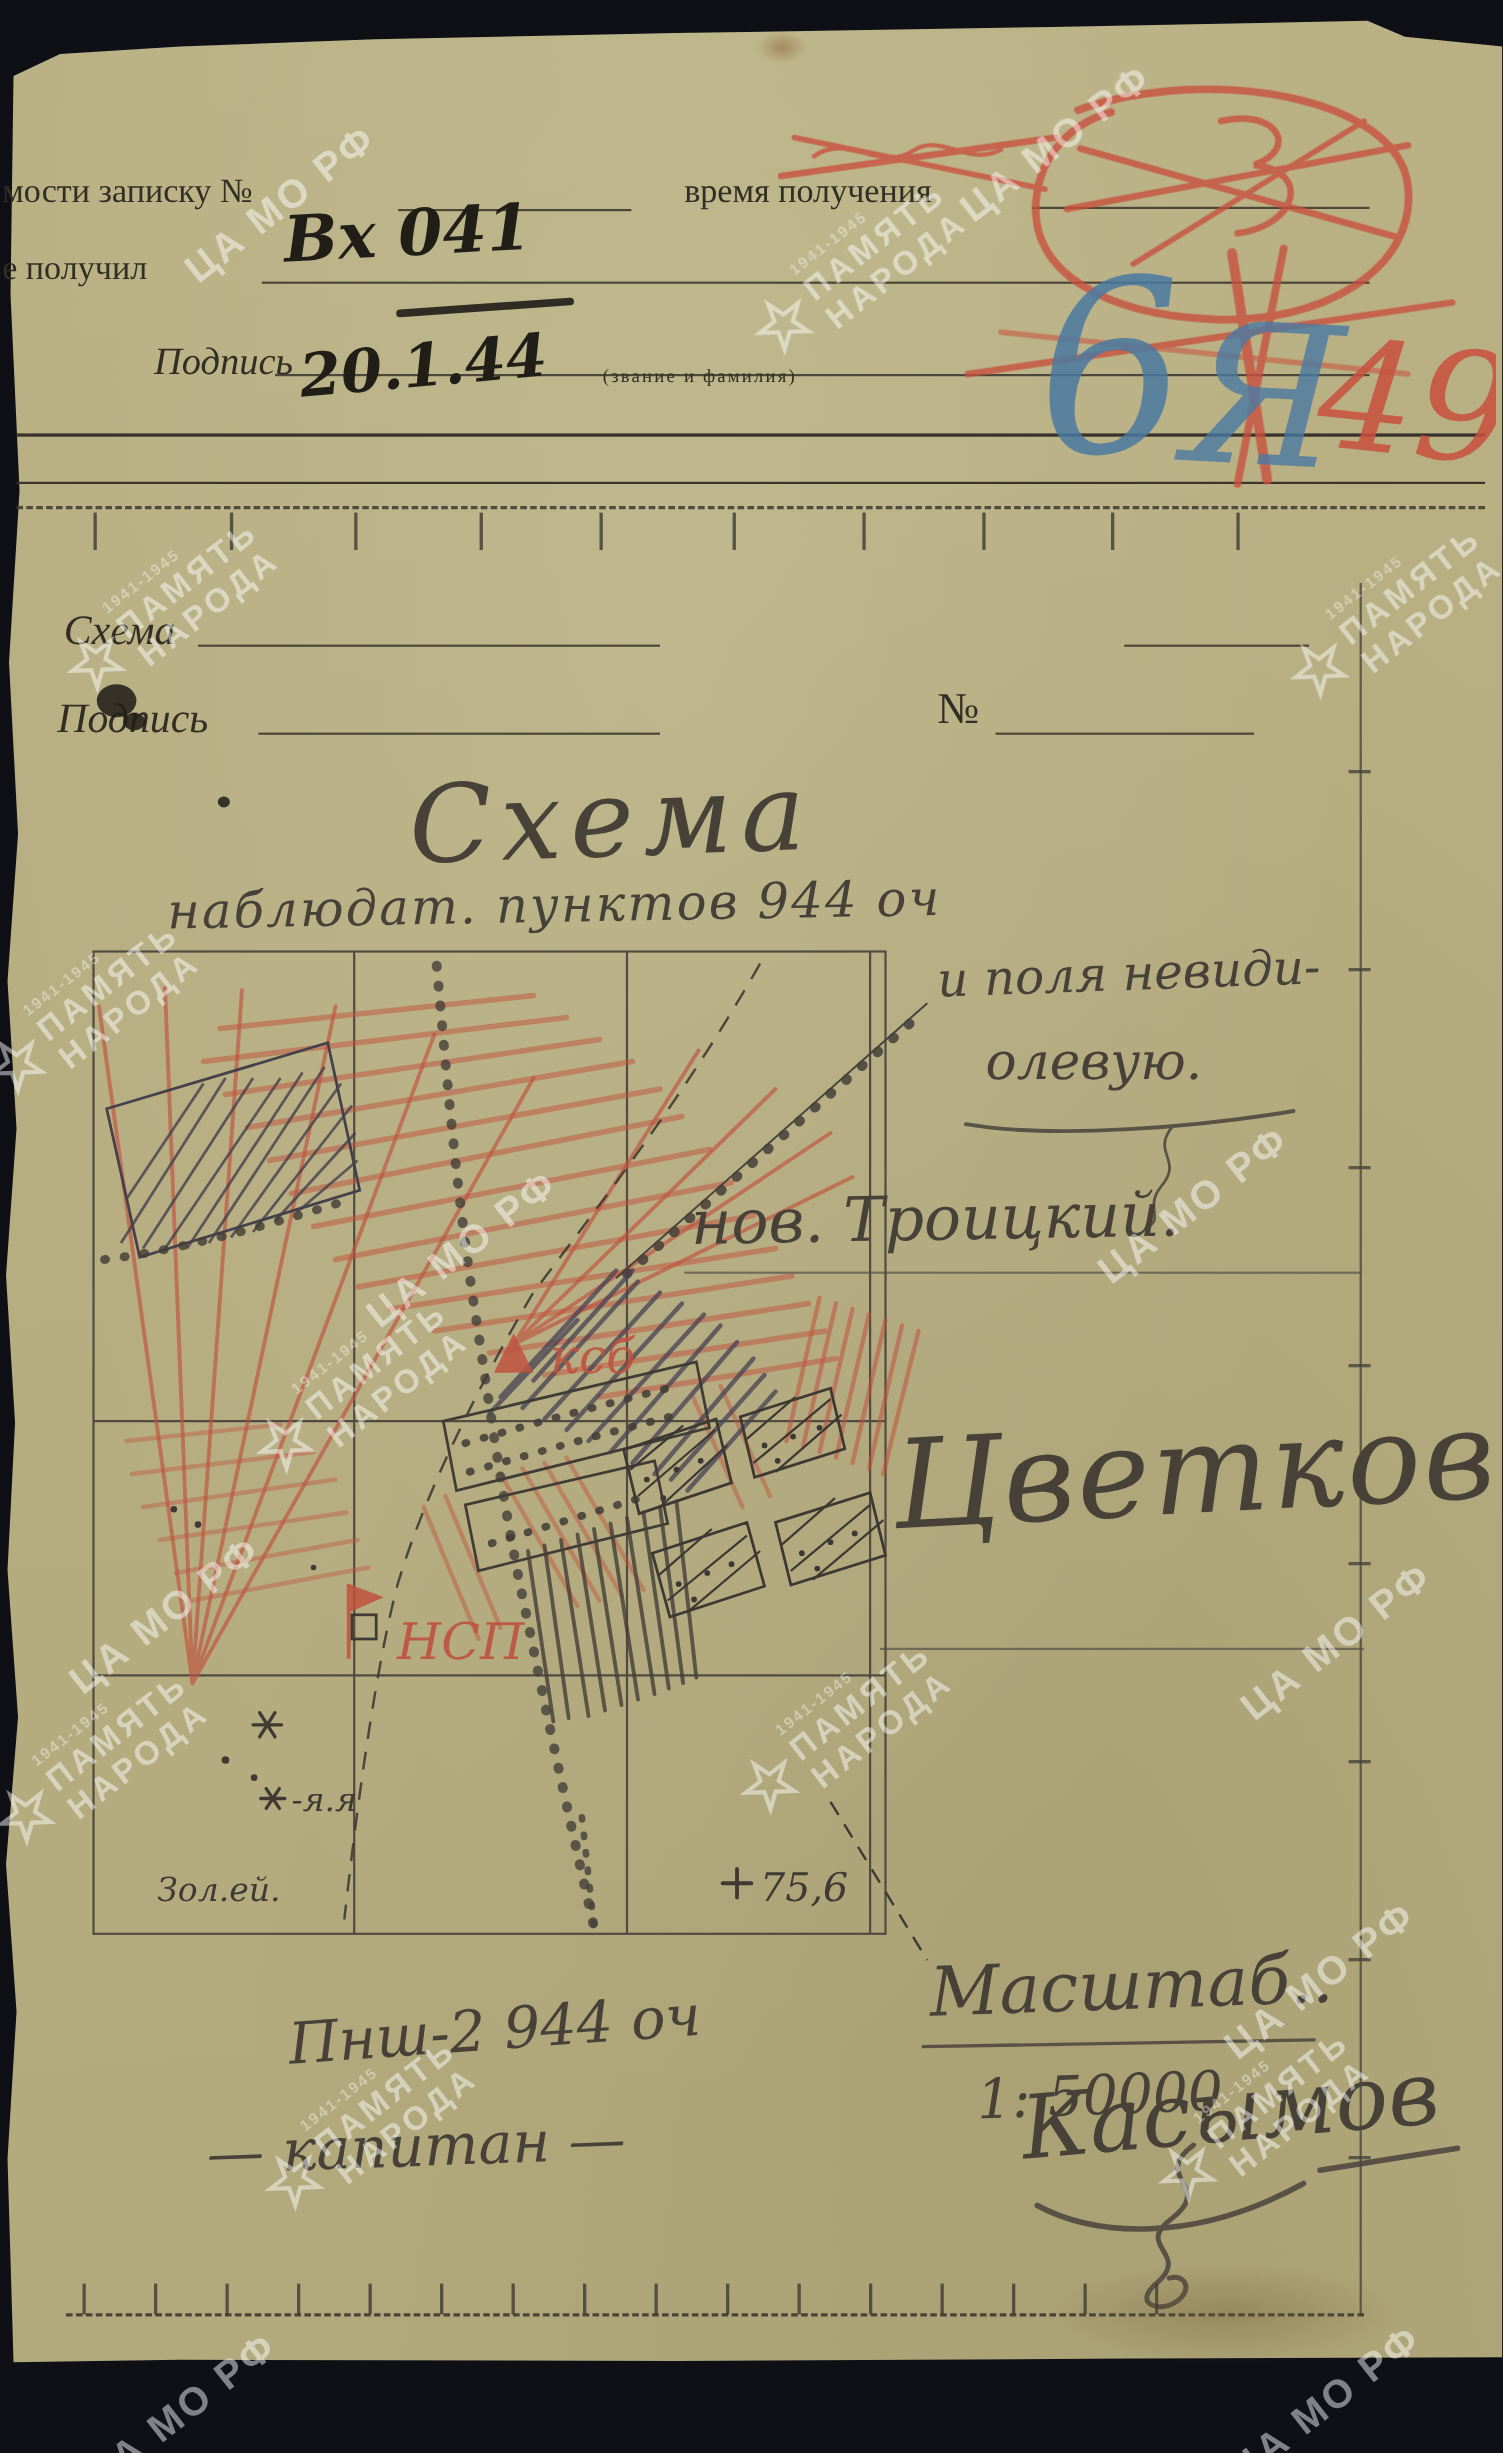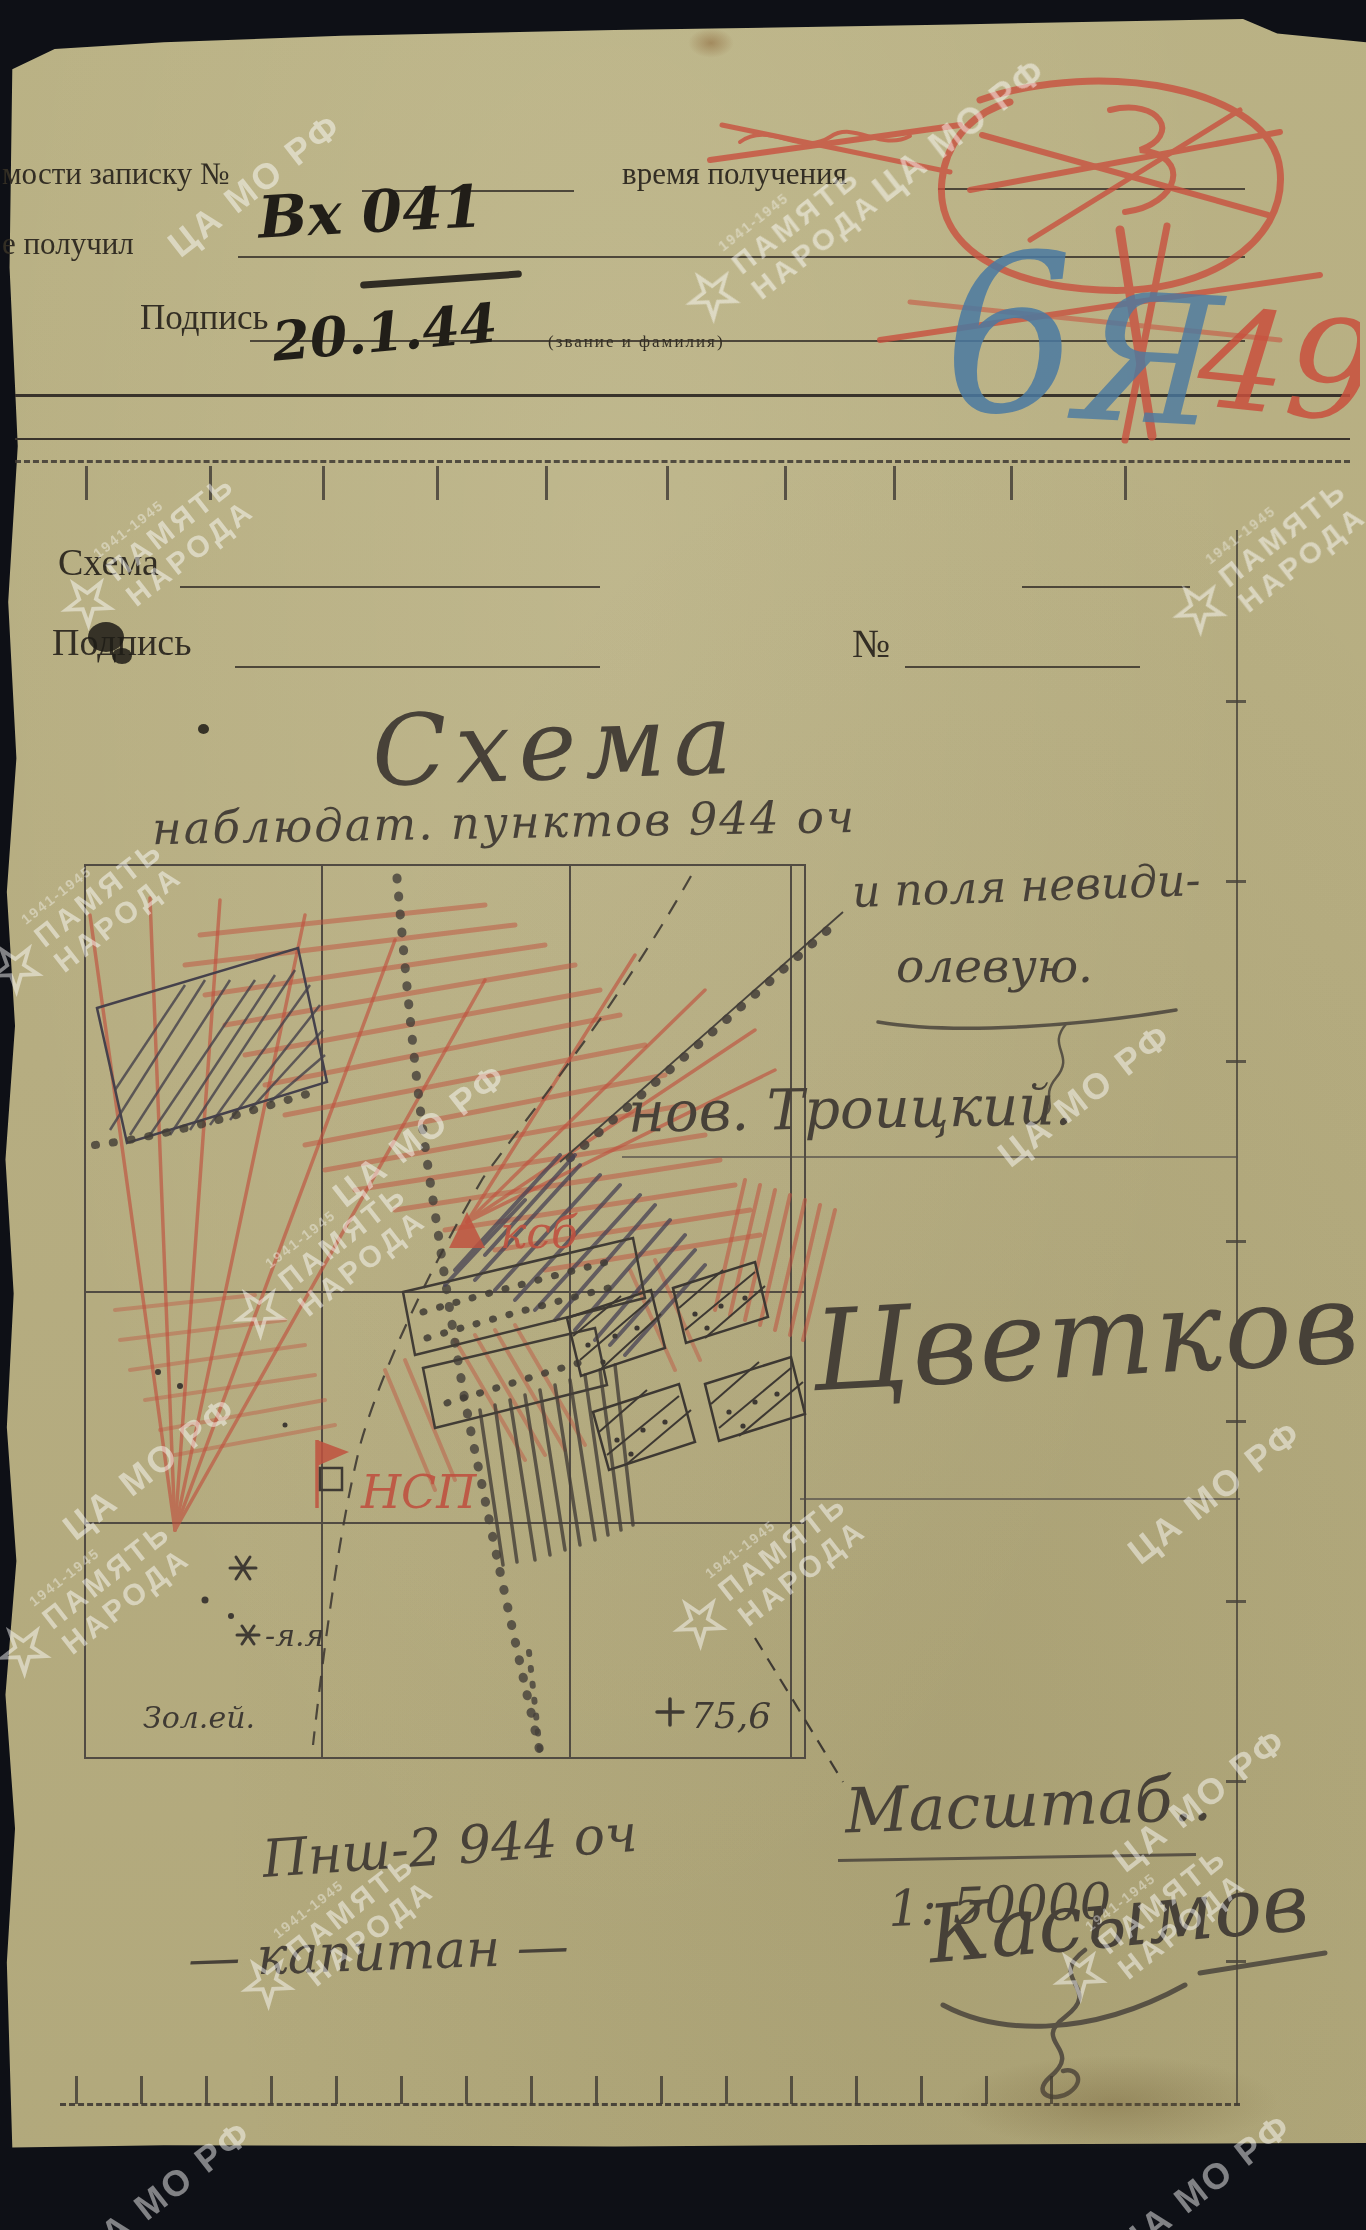--- a/index.html
+++ b/index.html
@@ -11,21 +11,21 @@
     background:
       radial-gradient(ellipse at 45% 25%, rgba(255,252,230,0.10), rgba(0,0,0,0) 60%),
       radial-gradient(ellipse at 70% 80%, rgba(90,80,40,0.10), rgba(0,0,0,0) 55%),
       linear-gradient(175deg,#bab285 0%, #b6ad81 45%, #b1a87b 100%);
     clip-path: polygon(0.9% 3.1%, 4% 2.2%, 12% 1.9%, 25% 1.6%, 45% 1.35%, 70% 1.1%,
       91% 0.85%, 93.5% 1.5%, 100% 1.9%, 100% 96.1%, 75% 96.15%, 45% 96.25%, 12% 96.2%,
       0.9% 96.3%, 0.5% 88%, 1.1% 82%, 0.4% 76%, 1.2% 70%, 0.5% 64%, 1.0% 58%, 0.4% 52%,
       1.1% 46%, 0.5% 40%, 1.2% 34%, 0.6% 27%, 1.3% 20%, 0.7% 12%);
   }
   .print{color:#332e24;}
-  .ital{}
+  .ital{font-style:italic;margin-top:11px;}
   .hand{font-family:"DejaVu Serif",serif;font-style:italic;color:#474138;}
   .ink{color:#211e18;}
   .uline{position:absolute;border-bottom:2px solid #3a342b;opacity:.85;}
   .rule{position:absolute;background:#39332b;}
   .tick{position:absolute;width:3px;background:#3f3a33;opacity:.8;}
   .htick{position:absolute;height:3px;background:#47423a;opacity:.8;}
   .wm{position:absolute;color:rgba(255,255,255,0.48);transform:translate(-50%,-50%) rotate(-38deg);
       font-family:"Liberation Sans",sans-serif;font-weight:bold;pointer-events:none;z-index:40;
       white-space:nowrap;text-align:left;}
   .wm .arc{font-size:36px;letter-spacing:3px;}

